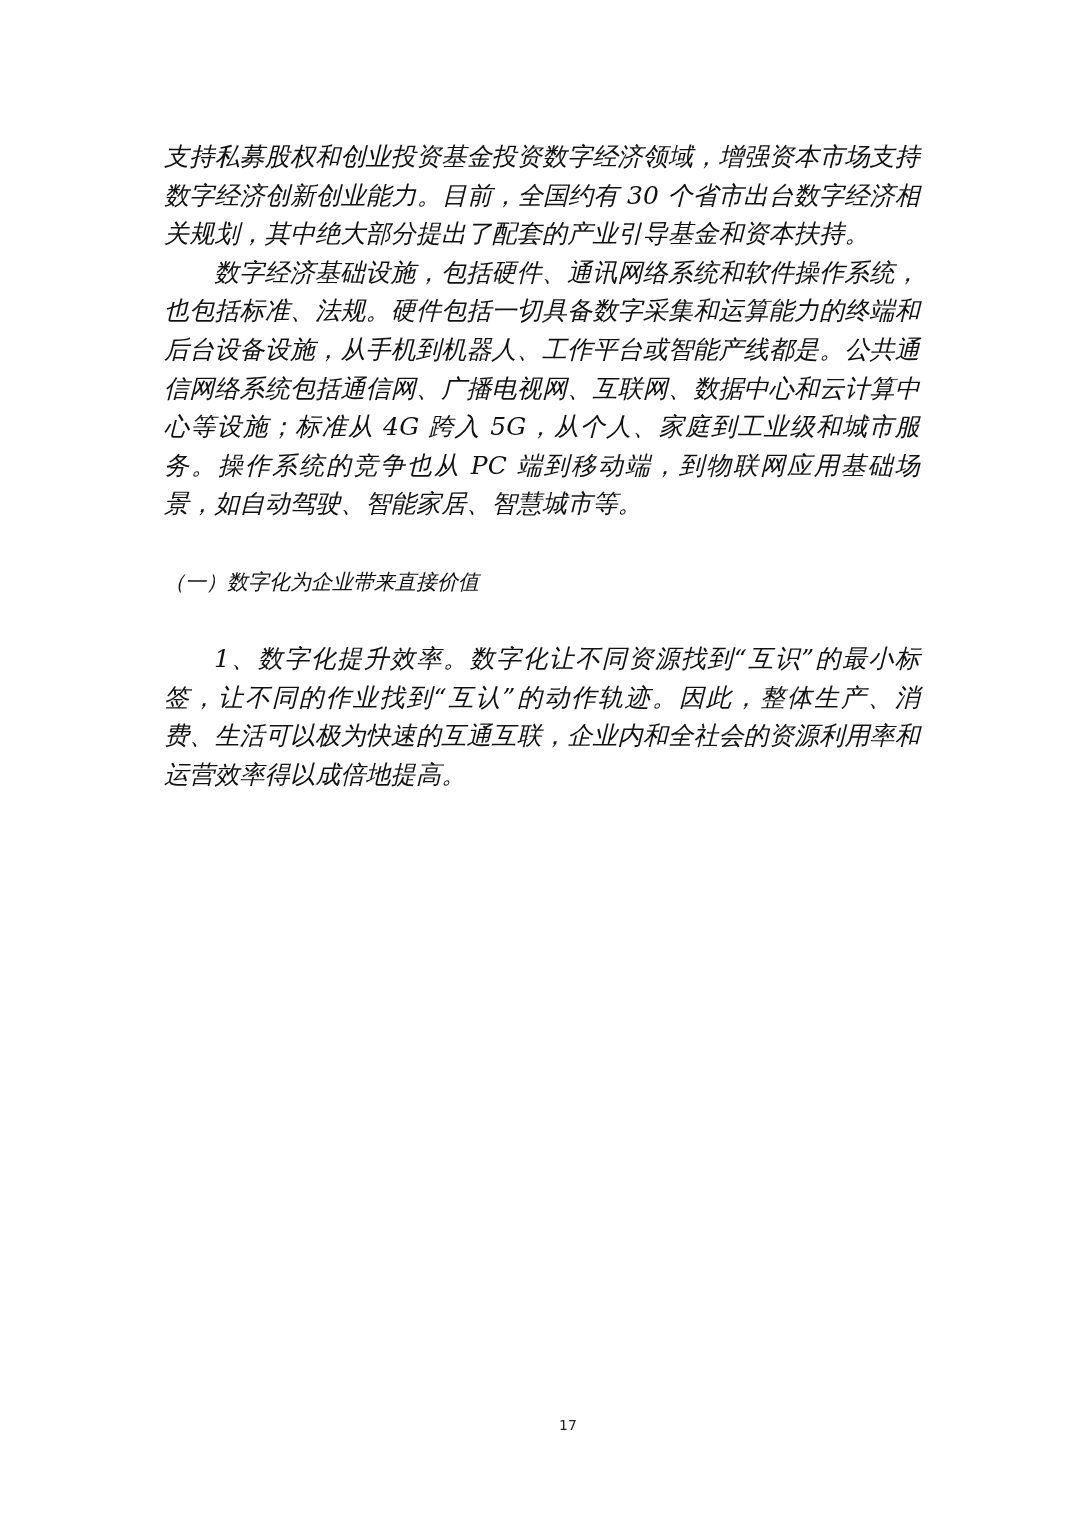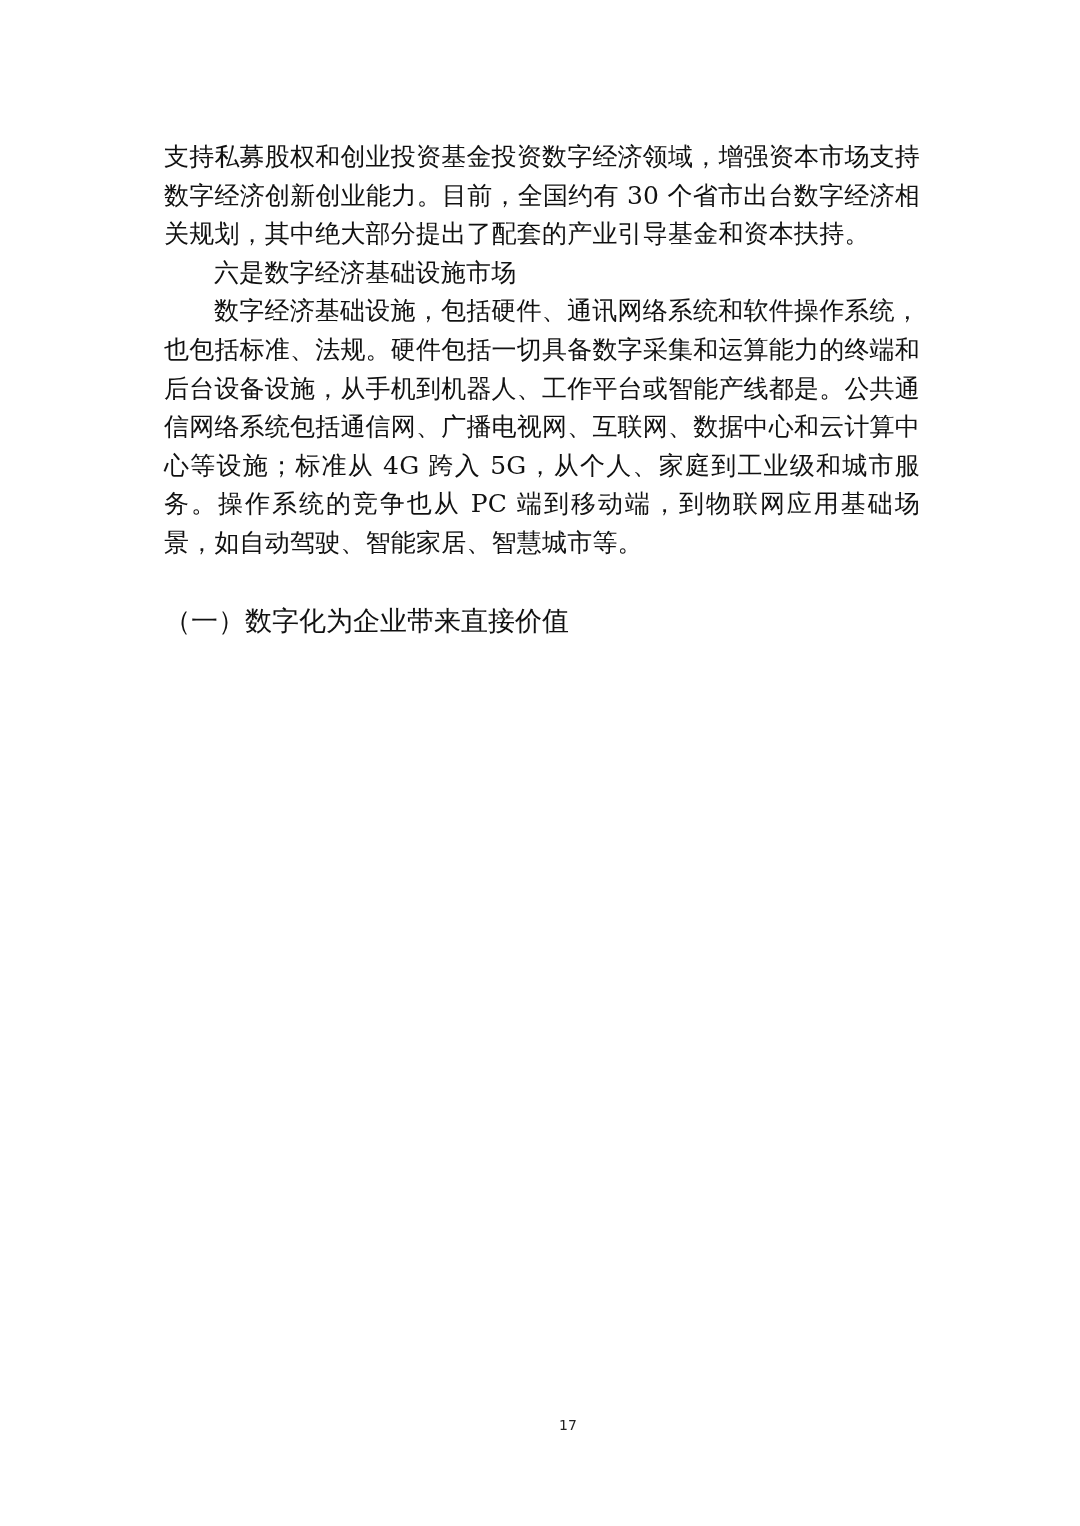--- a/index.html
+++ b/index.html
@@ -13,20 +13,21 @@
     position: relative;
     overflow: hidden;
     color: #111111;
     font-family: "DejaVu Serif", "Liberation Serif", serif;
   }
   .page {
     position: absolute;
     left: 164px;
     top: 138px;
     width: 756px;
+    font-style: italic;
   }
   .para {
     margin: 0;
     font-size: 25px;
     line-height: 38.6px;
     text-align: justify;
     text-align-last: left;
     letter-spacing: 0.2px;
   }
   .indent { text-indent: 50px; }
@@ -34,21 +35,21 @@
     margin: 34px 0 0 0;
     font-family: "DejaVu Sans", "Liberation Sans", sans-serif;
     font-weight: bold;
     font-size: 27px;
     line-height: 40px;
   }
   .h2 {
     margin: 38px 0 0 0;
     font-family: "DejaVu Sans", "Liberation Sans", sans-serif;
     font-weight: normal;
-    font-size: 27px;
+    font-size: 21px;
     line-height: 40px;
     margin-left: 0px;
   }
   .after-h2 { margin-top: 38px; }
   .page-number {
     position: absolute;
     left: 0;
     width: 1080px;
     top: 1417px;
     text-align: center;
@@ -56,20 +57,20 @@
     font-size: 14px;
     color: #222222;
     padding-left: 28px;
   }
 </style>
 </head>
 <body>
 
 <div class="page">
   <p class="para">支持私募股权和创业投资基金投资数字经济领域，增强资本市场支持数字经济创新创业能力。目前，全国约有 30 个省市出台数字经济相关规划，其中绝大部分提出了配套的产业引导基金和资本扶持。</p>
-  <p class="para indent">六是数字经济基础设施市场</p>
   <p class="para indent">数字经济基础设施，包括硬件、通讯网络系统和软件操作系统，也包括标准、法规。硬件包括一切具备数字采集和运算能力的终端和后台设备设施，从手机到机器人、工作平台或智能产线都是。公共通信网络系统包括通信网、广播电视网、互联网、数据中心和云计算中心等设施；标准从 4G 跨入 5G，从个人、家庭到工业级和城市服务。操作系统的竞争也从 PC 端到移动端，到物联网应用基础场景，如自动驾驶、智能家居、智慧城市等。</p>
 
   <h2 class="h2">（一）数字化为企业带来直接价值</h2>
 
+  <p class="para indent after-h2">1、数字化提升效率。数字化让不同资源找到“互识”的最小标签，让不同的作业找到“互认”的动作轨迹。因此，整体生产、消费、生活可以极为快速的互通互联，企业内和全社会的资源利用率和运营效率得以成倍地提高。</p>
 </div>
 
 <div class="page-number">17</div>
 
 </body></html>

